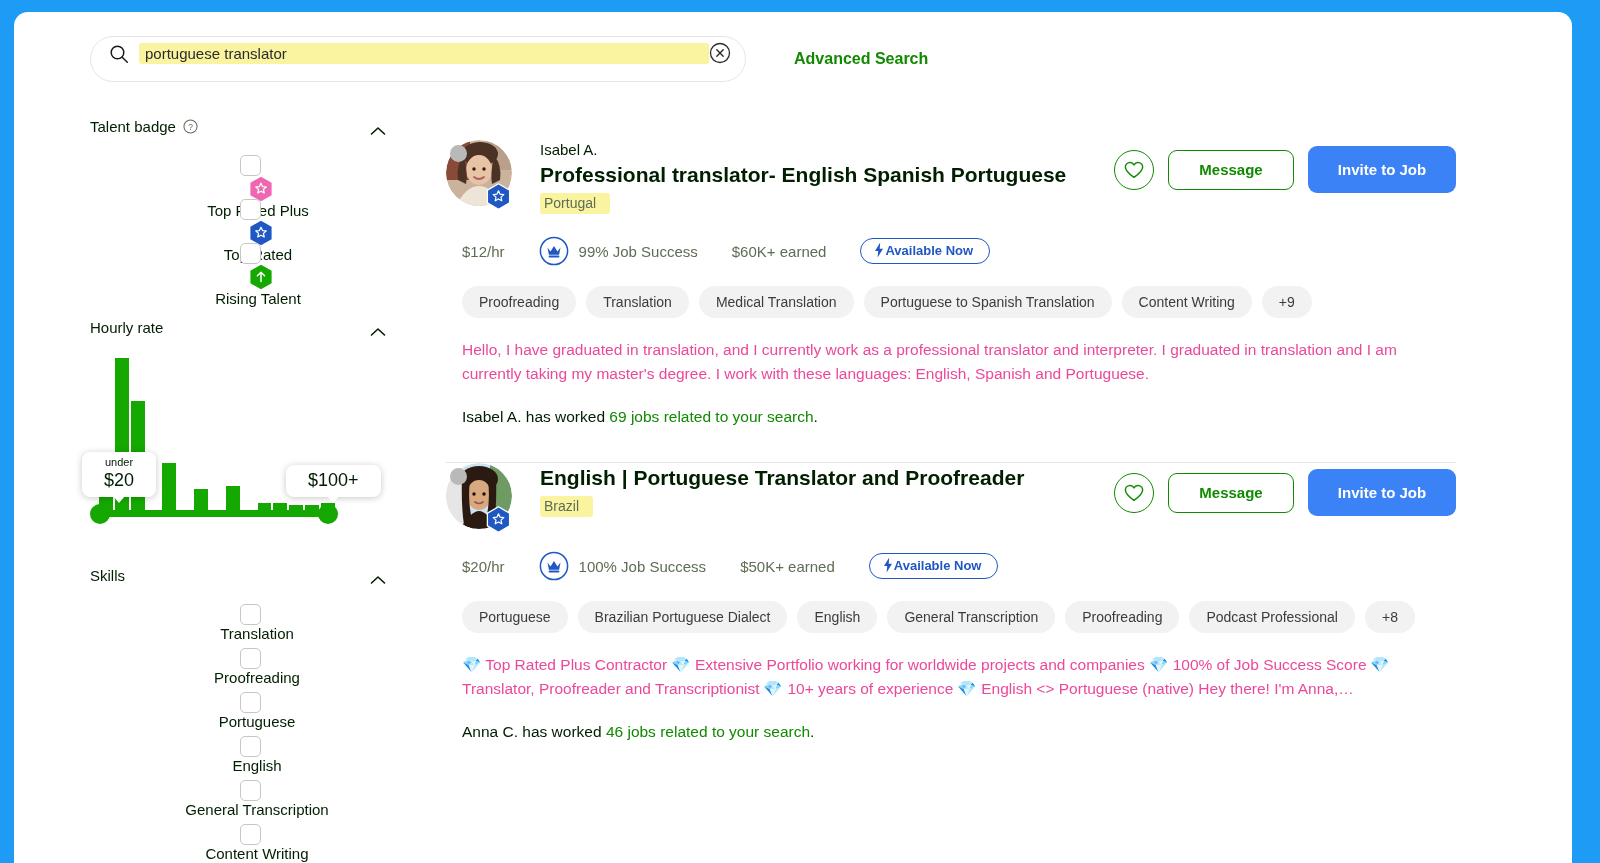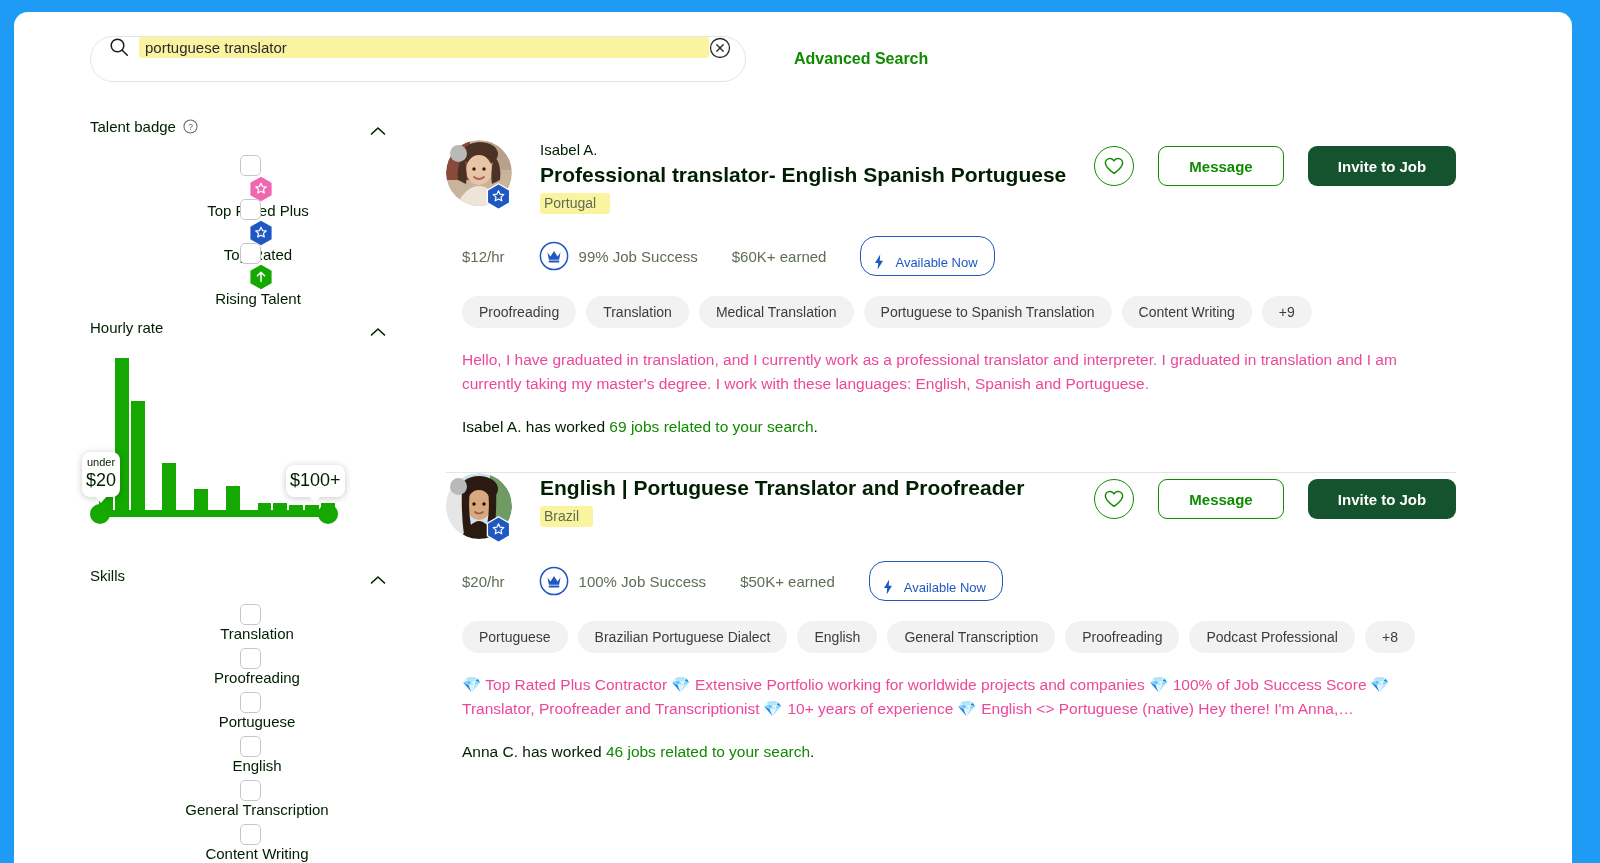--- a/index.html
+++ b/index.html
@@ -25,22 +25,22 @@
 
   
   .searchrow {
     position: absolute; left: 76px; top: 24px;
     display: flex; align-items: center;
   }
   .searchbox {
     width: 656px; height: 46px;
     border: 1px solid #e4e4e4;
     border-radius: 23px;
-    display: flex; align-items: flex-start;
-    padding: 0 14px 4px 18px;
+    display: flex; align-items: flex-end;
+    padding: 0 14px 17px 18px;
     background: #fff;
   }
   .search-icon { width: 20px; height: 20px; flex: 0 0 20px; }
   .search-term {
     flex: 1 1 auto;
     margin-left: 10px;
     font-size: 15px;
     color: #2b2b2b;
     background: #FAF3A0;
     padding: 2px 6px;
@@ -121,21 +121,21 @@
     background: #14A800; border-radius: 50%;
     cursor: pointer;
   }
   .knob.left { left: 0px; }
   .knob.right { left: 228px; }
   .bubble {
     position: absolute;
     background: #fff;
     border-radius: 8px;
     box-shadow: 0 1px 7px rgba(0,0,0,.22);
-    padding: 4px 4px 6px;
+    padding: 4px 22px 6px;
     text-align: center;
     white-space: nowrap;
   }
   .bubble:after {
     content: "";
     position: absolute; bottom: -6px; left: 50%;
     margin-left: -6px;
     border-left: 6px solid transparent;
     border-right: 6px solid transparent;
     border-top: 7px solid #fff;
@@ -177,57 +177,57 @@
     line-height: 28px; margin-top: 1px;
   }
   .loc {
     display: inline-block;
     margin-top: 4px;
     font-size: 14px; color: #5e6d55;
     background: #FAF3A0;
     padding: 2px 14px 3px 4px;
     border-radius: 3px;
   }
-  .actions { display: flex; align-items: center; gap: 24px; margin-top: 6px; }
+  .actions { display: flex; align-items: center; gap: 14px; margin-top: 6px; }
   .heart-btn {
     width: 40px; height: 40px; border-radius: 50%;
     border: 1.6px solid #108A00;
     display: flex; align-items: center; justify-content: center;
     cursor: pointer; background: #fff;
   }
   .btn-msg {
     height: 40px; min-width: 126px;
     border: 1.6px solid #108A00; border-radius: 9px;
     background: #fff; color: #108A00;
     font-size: 15px; font-weight: 700;
     font-family: "Liberation Sans", sans-serif;
     cursor: pointer;
   }
   .btn-invite {
-    height: 40px; min-width: 148px;
+    height: 47px; min-width: 148px;
     border: none; border-radius: 9px;
-    background: #14532d; color: #fff;
+    background: #3b82f6; color: #fff;
     font-size: 15px; font-weight: 700;
     font-family: "Liberation Sans", sans-serif;
     cursor: pointer;
   }
 
   .stats {
     display: flex; align-items: center;
     margin-top: 22px; margin-left: 16px;
     font-size: 15px; color: #5e6d55;
   }
   .stat { margin-right: 34px; white-space: nowrap; }
   .stat.jss { display: flex; align-items: center; gap: 10px; }
   .jss-icon { width: 30px; height: 30px; flex: 0 0 30px; }
   .avail-pill {
-    display: flex; align-items: center; gap: 10px;
+    display: flex; align-items: center; gap: 0;
     border: 1.3px solid #1f57c3; border-radius: 16px;
-    color: #1f57c3; font-size: 13px; font-weight: 400;
-    padding: 17px 16px 5px 12px;
+    color: #1f57c3; font-size: 13px; font-weight: 700;
+    padding: 3px 16px 5px 12px;
     white-space: nowrap;
   }
   .bolt { width: 12px; height: 16px; }
 
   .tags {
     display: flex; flex-wrap: wrap; gap: 10px;
     margin-top: 20px; margin-left: 16px;
   }
   .tag {
     background: #f2f2f2; color: #3c3c3c;

